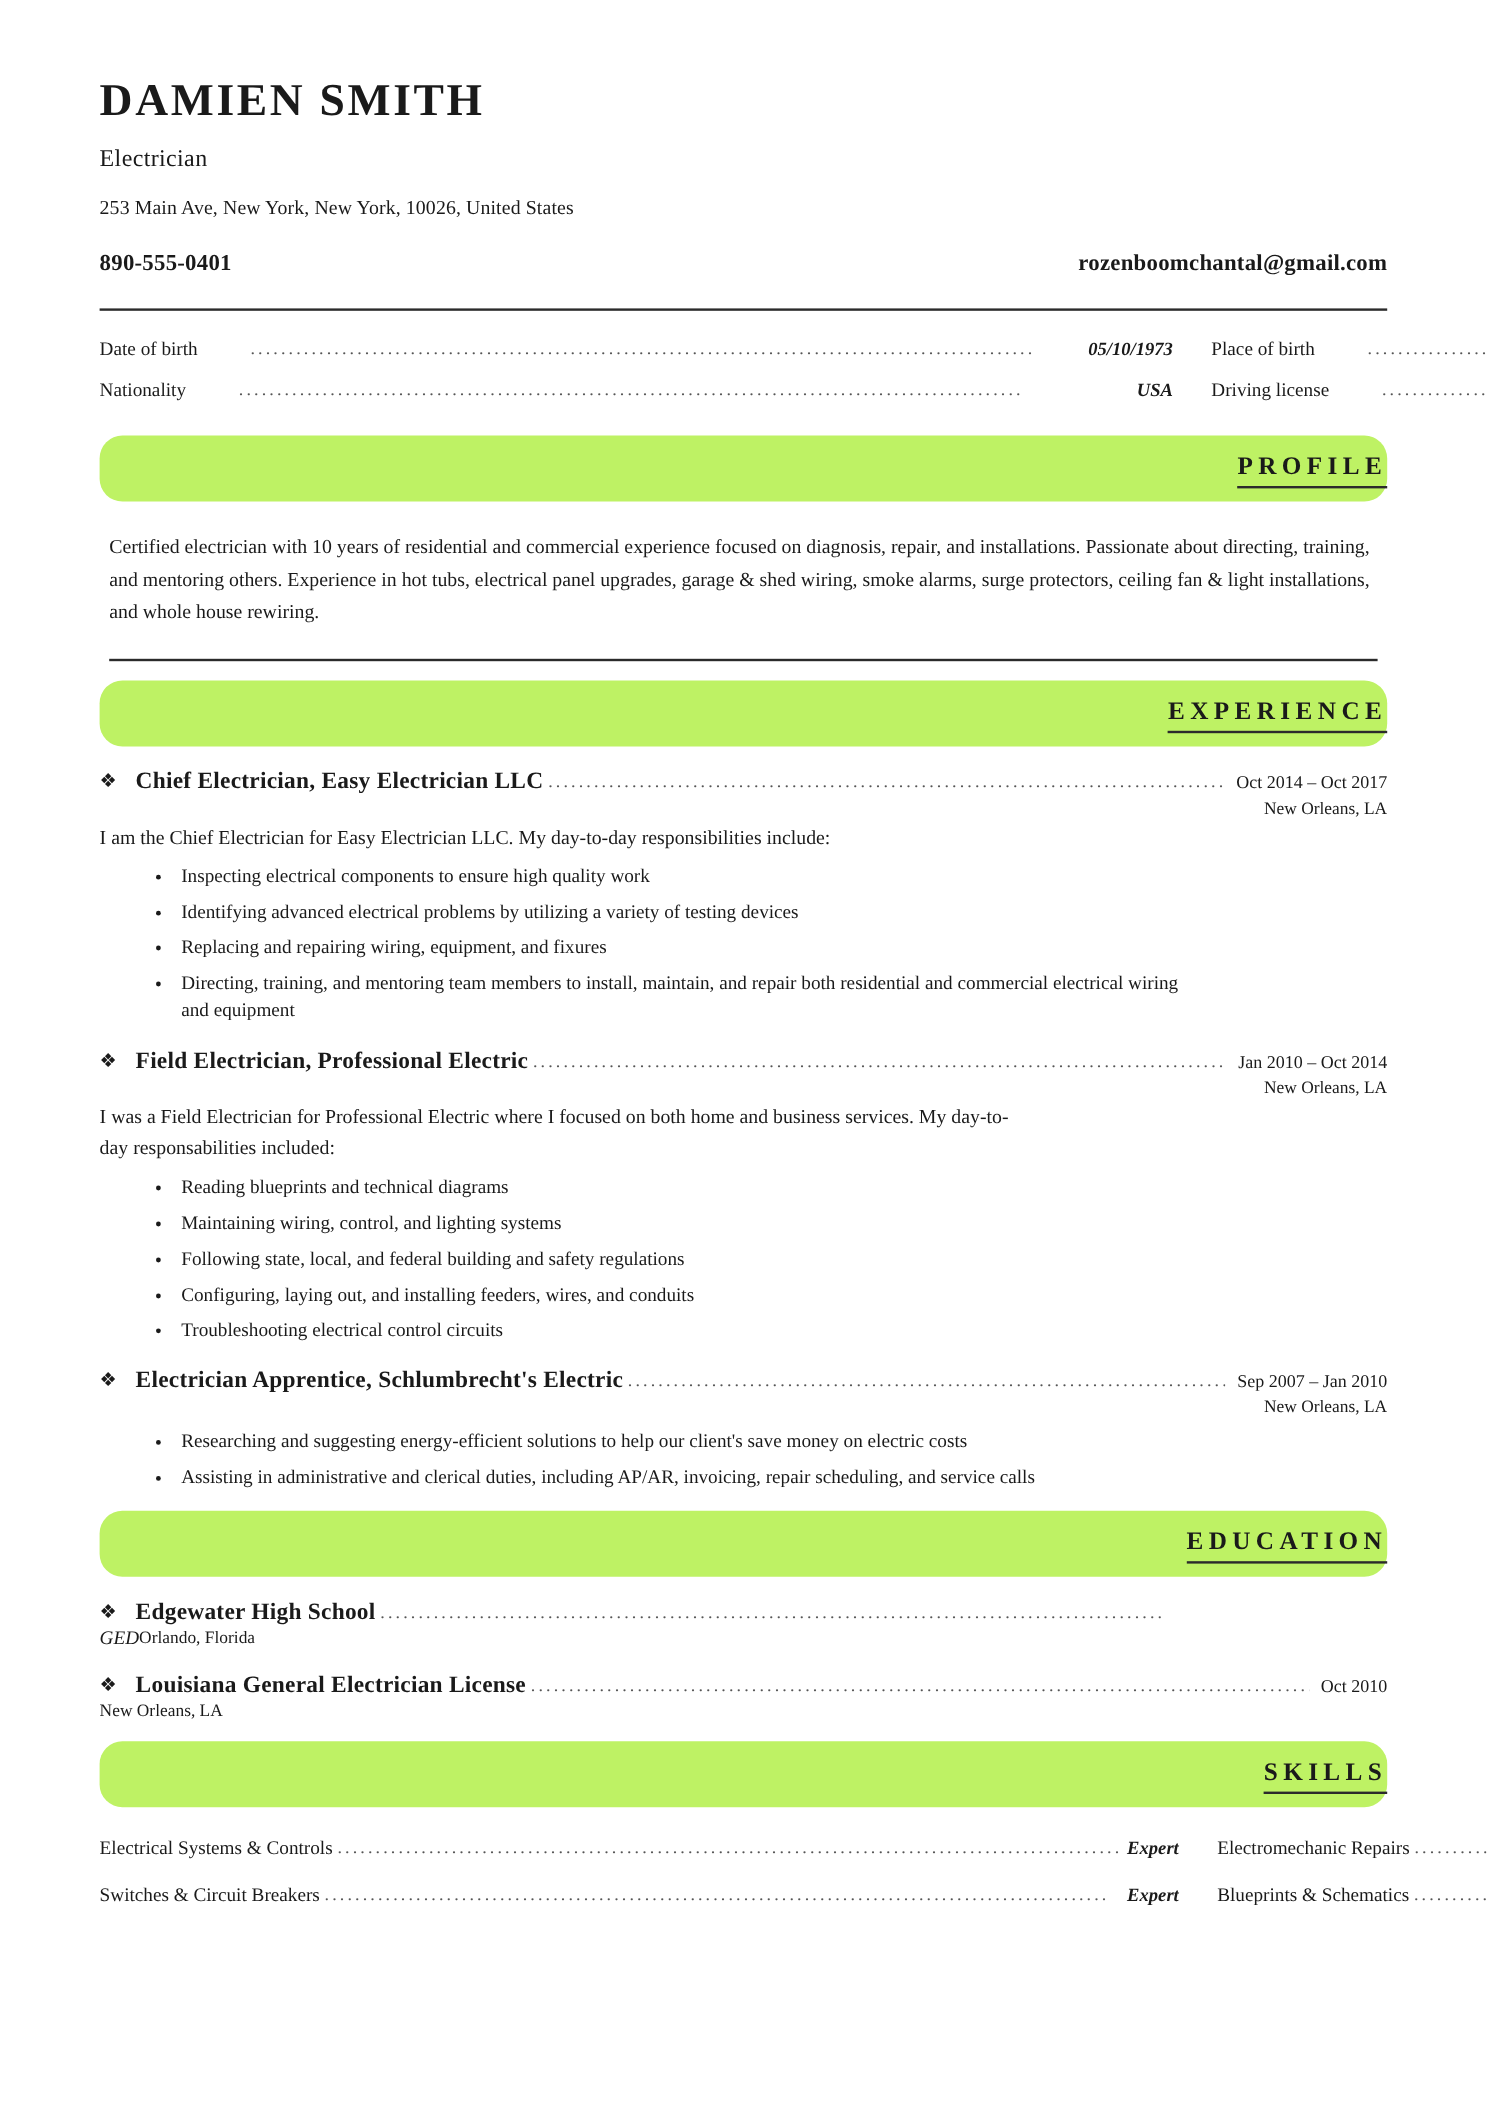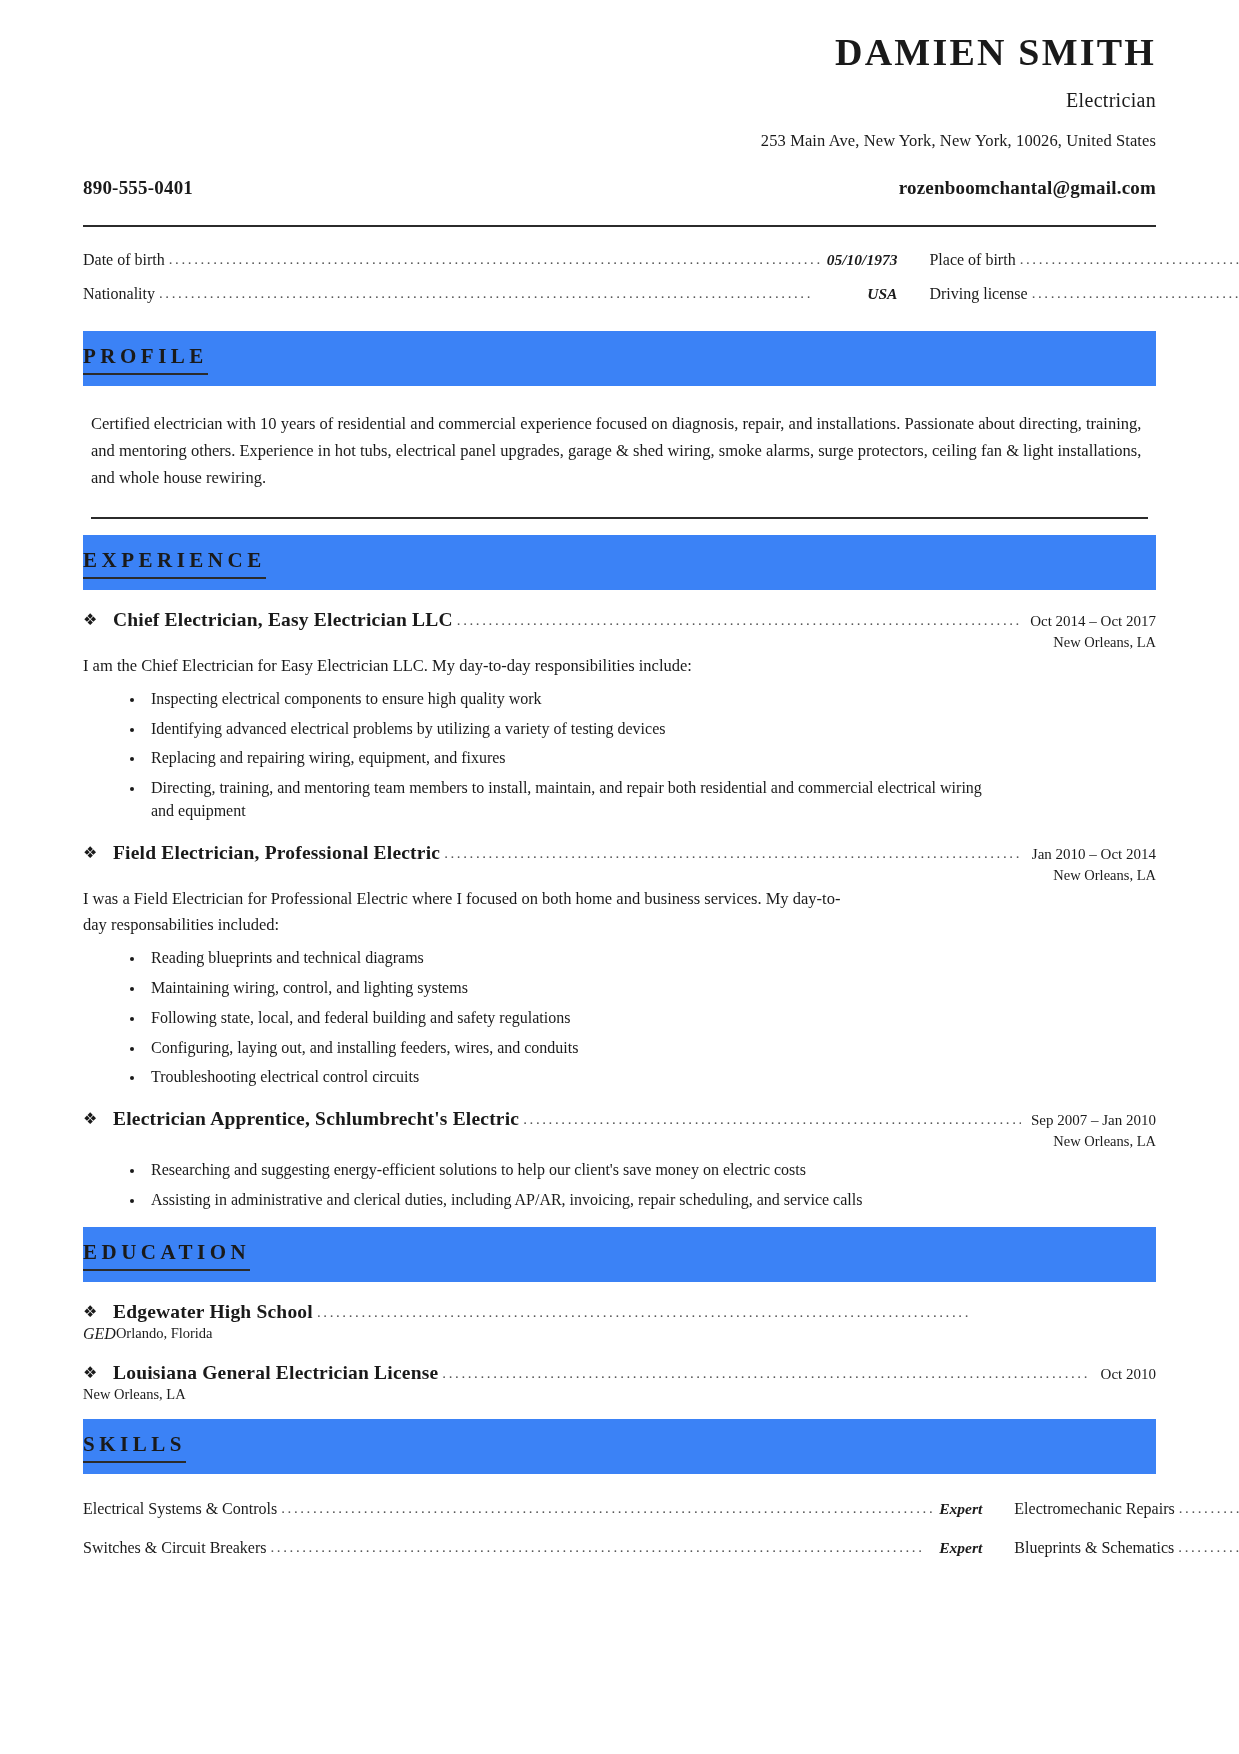--- a/index.html
+++ b/index.html
@@ -16,21 +16,21 @@
     width: 1239px;
     height: 1754px;
     margin: 0 auto;
     background: #ffffff;
     box-sizing: border-box;
     padding: 0 83px;
     overflow: hidden;
   }
 
   
-  .hdr { padding-top: 30px; text-align: right; }
+  .hdr { padding-top: 62px; text-align: left; }
   .hdr-name {
     font-size: 38px;
     font-weight: 700;
     letter-spacing: 2.2px;
     color: #1a1a1a;
     line-height: 1.18;
   }
   .hdr-job {
     font-size: 20px;
     font-weight: 400;
@@ -64,20 +64,21 @@
     gap: 32px;
   }
   .details-col { flex: 1 1 0; }
   .detail-line {
     display: flex;
     align-items: baseline;
     font-size: 16px;
     line-height: 1.55;
     margin-bottom: 9px;
     white-space: nowrap;
+    gap: 40px;
   }
   .detail-label { flex: 0 0 auto; }
   .dotfill {
     flex: 1 1 auto;
     margin: 0 4px;
     overflow: hidden;
     white-space: nowrap;
     color: #555;
     font-size: 15px;
     letter-spacing: 2.6px;
@@ -86,24 +87,25 @@
   }
   .detail-value {
     flex: 0 0 auto;
     font-style: italic;
     font-weight: 700;
     font-size: 15.5px;
   }
 
   
   .sec-band {
-    background: #3b82f6;
-    text-align: left;
+    background: #bef264;
+    text-align: right;
     padding: 13px 0 11px 0;
     margin-top: 16px;
+    border-radius: 19px;
   }
   .sec-title {
     display: inline-block;
     font-size: 21px;
     font-weight: 700;
     letter-spacing: 4.5px;
     border-bottom: 2.5px solid #2b2b2b;
     padding-bottom: 4px;
   }
 

